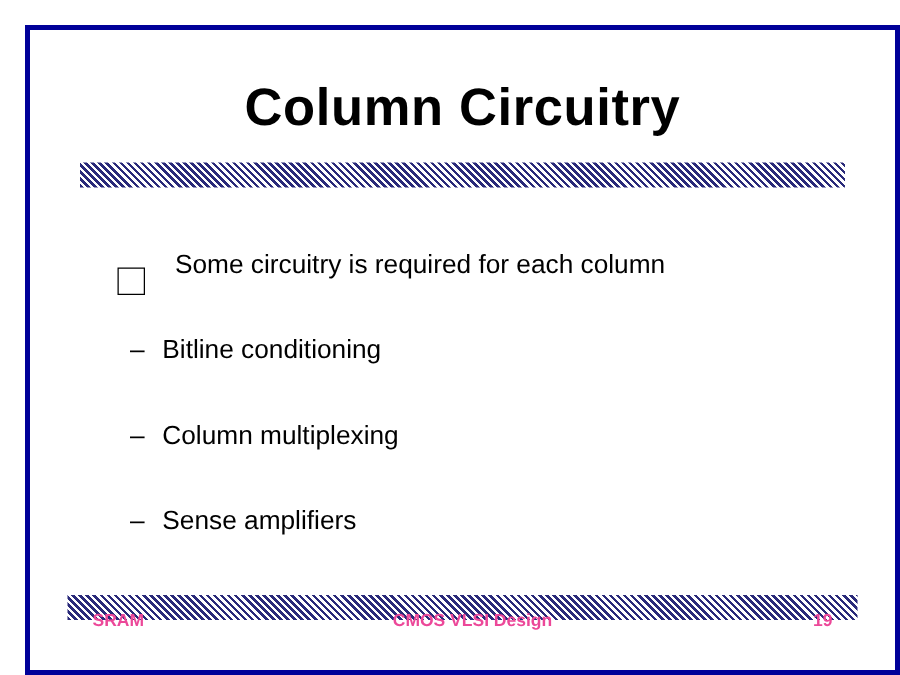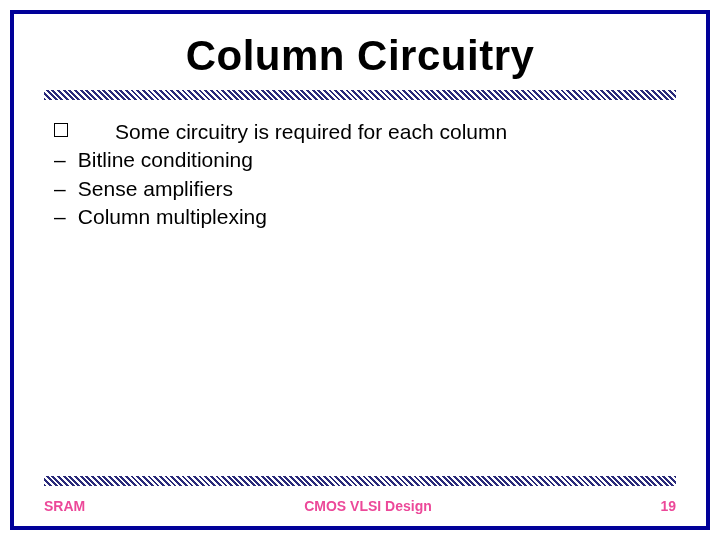--- a/index.html
+++ b/index.html
@@ -1,15 +1,15 @@
 <!DOCTYPE html>
 <html><head>
 <meta charset="utf-8">
 <style>
-  * { margin: 0; padding: 0; box-sizing: border-box; }
+  * { margin: 0; padding: 10px; box-sizing: border-box; }
   body {
     background: #fff;
     font-family: Arial, Helvetica, sans-serif;
     width: 720px;
     height: 540px;
     position: relative;
   }
   .slide {
     position: absolute;
     left: 10px;
@@ -50,22 +50,21 @@
     );
   }
   .content {
     margin: 18px 40px 0 40px;
     font-size: 21px;
     color: #000;
     line-height: 1.35;
   }
   .bullet-row {
     display: flex;
-    align-items: flex-start;
-    gap: 33px;
+    align-items: flex-end;
   }
   .checkbox {
     display: inline-block;
     width: 14px;
     height: 14px;
     border: 1.5px solid #000;
     margin-right: 14px;
     margin-top: 5px;
     flex-shrink: 0;
   }
@@ -109,25 +108,25 @@
     <div class="bullet-row">
       <span class="checkbox"></span>
       <span>Some circuitry is required for each column</span>
     </div>
     <div class="sub">
       <span class="dash">–</span>
       <span>Bitline conditioning</span>
     </div>
     <div class="sub">
       <span class="dash">–</span>
-      <span>Sense amplifiers</span>
+      <span>Column multiplexing</span>
     </div>
     <div class="sub">
       <span class="dash">–</span>
-      <span>Column multiplexing</span>
+      <span>Sense amplifiers</span>
     </div>
   </div>
 
   <div class="divider-bottom"></div>
 
   <div class="footer">
     <span class="footer-left">SRAM</span>
     <span class="footer-center">CMOS VLSI Design</span>
     <span class="footer-right">19</span>
   </div>

